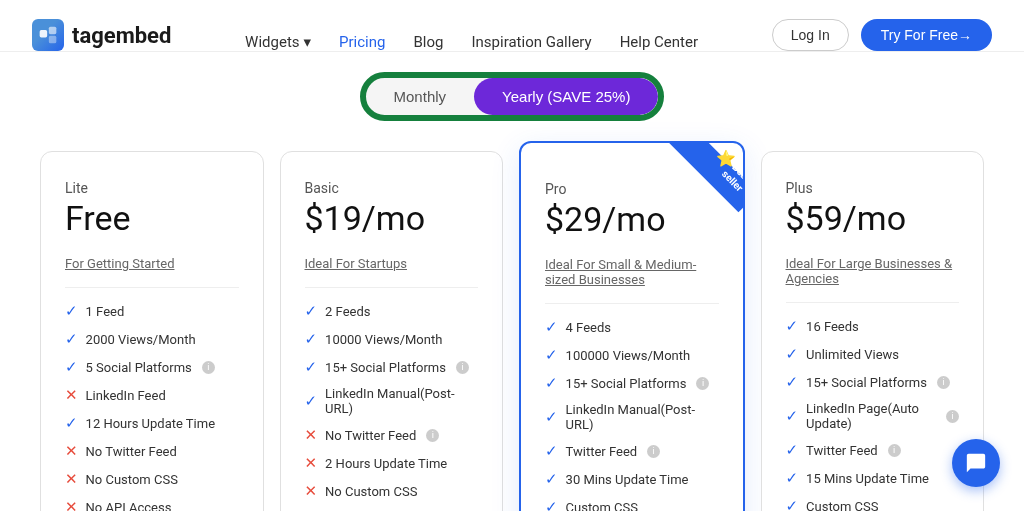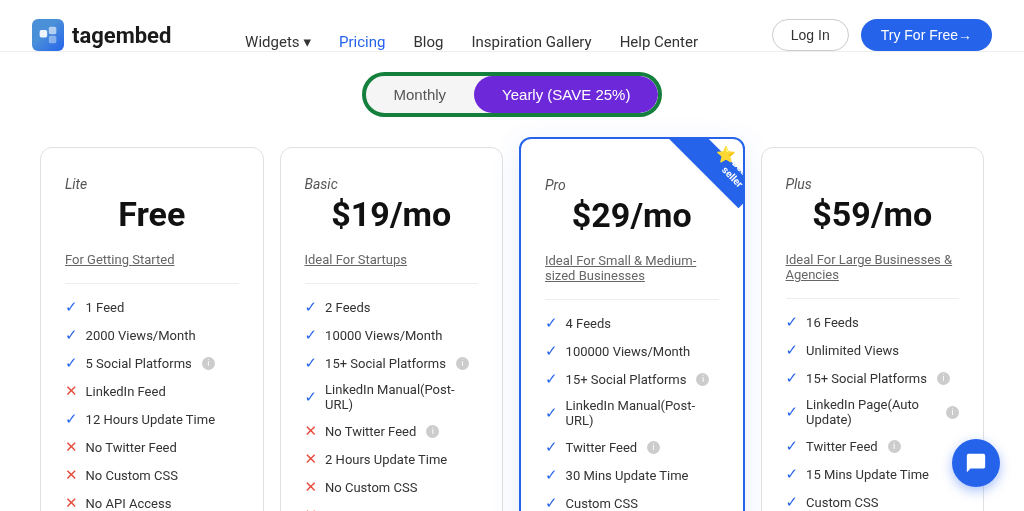--- a/index.html
+++ b/index.html
@@ -31,21 +31,21 @@
       background: #2563eb; color: #fff; border: none;
       padding: 8px 20px; border-radius: 20px; font-size: 14px; cursor: pointer;
       display: flex; align-items: center; gap: 0;
     }
 
     
     .toggle-section {
       display: flex; justify-content: center; padding: 20px 0 10px;
     }
     .toggle-group {
-      display: flex; border: 4px solid #15803d; border-radius: 30px; overflow: hidden;
+      display: flex; border: 6px solid #15803d; border-radius: 30px; overflow: hidden;
       background: #f5f5f5;
     }
     .toggle-btn {
       padding: 10px 28px; font-size: 15px; border: none; cursor: pointer;
       background: transparent; color: #555; border-radius: 30px;
     }
     .toggle-btn.active {
       background: #6d28d9; color: #fff;
     }
 
@@ -86,22 +86,22 @@
       position: absolute; top: 22px; right: -6px;
       transform: rotate(45deg);
       color: #fff; font-size: 10px; font-weight: 700;
       z-index: 2; text-align: center; line-height: 1.2;
     }
     .bestseller-star {
       position: absolute; top: 6px; right: 6px;
       font-size: 16px; z-index: 3;
     }
 
-    .plan-label { font-size: 14px; color: #555; margin-bottom: 4px; font-style: italic; }
-    .plan-price { font-size: 34px; font-weight: 700; color: #111; line-height: 1.1; text-align: center; }
+    .plan-label { font-size: 14px; color: #555; margin-bottom: 4px; }
+    .plan-price { font-size: 34px; font-weight: 400; color: #111; line-height: 1.1; }
     .plan-desc { font-size: 13px; color: #666; margin-top: 19px; margin-bottom: 16px; text-decoration: underline; }
 
     .divider { border: none; border-top: 1px solid #eee; margin: 14px 0; }
 
     .feature-list { list-style: none; display: flex; flex-direction: column; gap: 10px; margin-bottom: 20px; }
     .feature-item { display: flex; align-items: center; gap: 8px; font-size: 13px; color: #333; }
     .feature-item .icon-check { color: #2563eb; font-size: 15px; }
     .feature-item .icon-x { color: #e74c3c; font-size: 15px; }
     .feature-item .info-dot {
       width: 13px; height: 13px; background: #ccc; border-radius: 50%;

